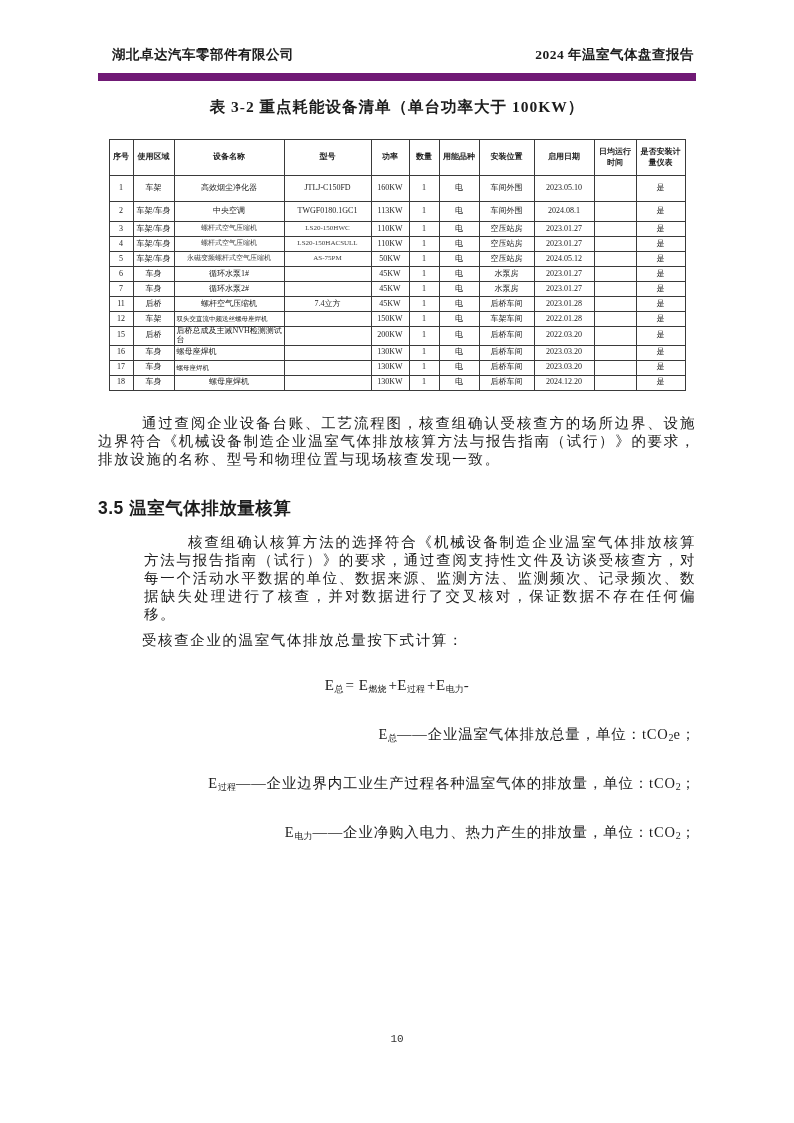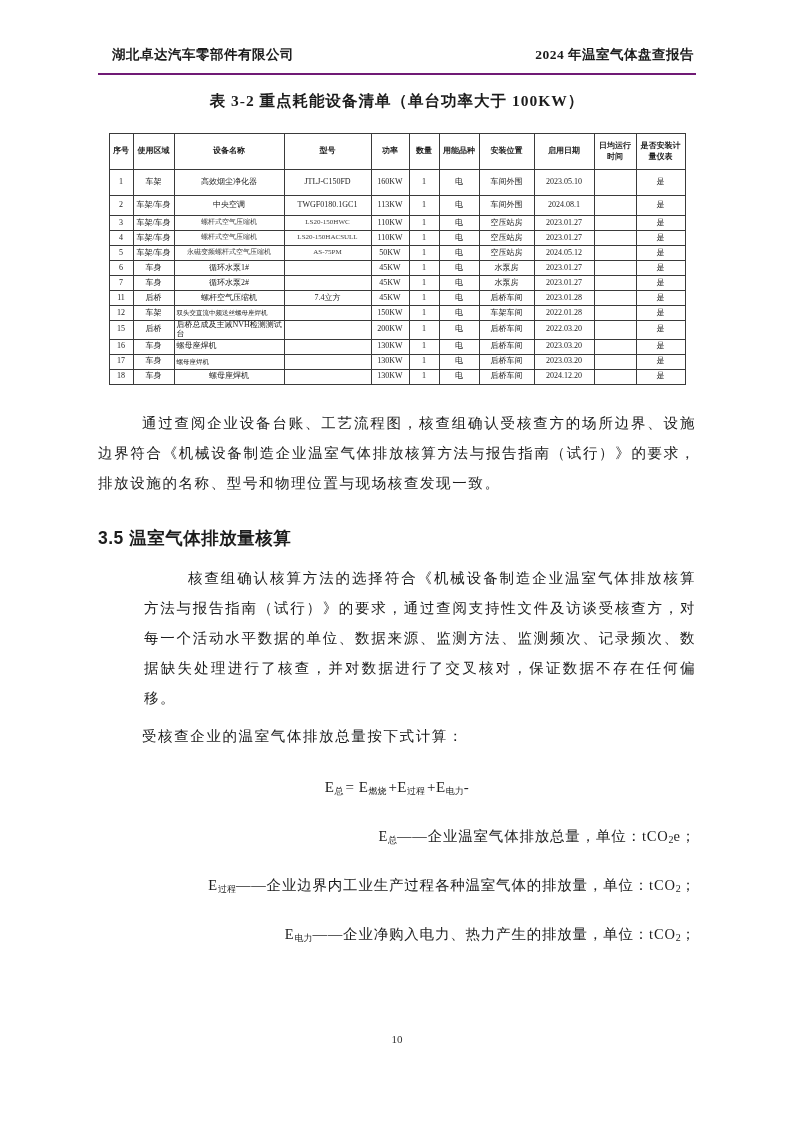--- a/index.html
+++ b/index.html
@@ -1,57 +1,57 @@
 <!DOCTYPE html>
 <html><head>
 <meta charset="utf-8">
 <style>
   * { margin: 0; padding: 0; box-sizing: border-box; }
   html, body { background: #ffffff; }
   body { width: 794px; height: 1123px; font-family: "Liberation Serif", "DejaVu Serif", serif; color: #1c1c1c; }
   .page { position: relative; width: 794px; height: 1123px; padding: 46px 98px 0 98px; overflow: hidden; background: #ffffff; }
 
   
-  .doc-header { display: flex; justify-content: space-between; align-items: flex-end; padding: 0 2px 9px 14px; border-bottom: 2px solid #701a75; }
+  .doc-header { display: flex; justify-content: space-between; align-items: flex-end; padding: 0 2px 9px 14px; border-bottom: 8px solid #701a75; }
   .doc-header span { font-size: 13.5px; font-weight: 600; letter-spacing: 0.5px; }
 
   
   .table-title { text-align: center; font-size: 15.5px; font-weight: bold; margin-top: 16px; letter-spacing: 1px; }
 
   
   table.equip { border-collapse: collapse; table-layout: fixed; width: 576px; margin: 21px auto 0 auto; }
   table.equip th, table.equip td { border: 1px solid #3a3a3a; text-align: center; vertical-align: middle; overflow: hidden; padding: 0 1px; }
   table.equip th { font-size: 8px; font-weight: bold; height: 36px; white-space: pre-line; line-height: 1.35; }
   table.equip td { font-size: 8px; height: 15px; line-height: 1.1; }
   table.equip tbody tr:nth-child(1) td { height: 26px; }
   table.equip tbody tr:nth-child(2) td { height: 20px; }
   
   table.equip tbody tr:nth-child(3) td:nth-child(3), table.equip tbody tr:nth-child(4) td:nth-child(3),
   table.equip tbody tr:nth-child(5) td:nth-child(3), table.equip tbody tr:nth-child(3) td:nth-child(4),
   table.equip tbody tr:nth-child(4) td:nth-child(4), table.equip tbody tr:nth-child(5) td:nth-child(4) { font-size: 7px; color:#3b3b3b; }
   table.equip tbody tr:nth-child(n+9):nth-child(-n+12) td:nth-child(3) { text-align: left; padding-left: 2px; }
   table.equip tbody tr:nth-child(9) td:nth-child(3), table.equip tbody tr:nth-child(12) td:nth-child(3) { font-size: 6.5px; }
 
   
-  .para { font-size: 14.5px; line-height: 30px; text-align: justify; letter-spacing: 1.6px; text-indent: 44px; }
+  .para { font-size: 14.5px; line-height: 18px; text-align: justify; letter-spacing: 1.6px; text-indent: 44px; }
   .para-1 { margin-top: 23px; }
   .section-heading { font-family: "Liberation Sans", "DejaVu Sans", sans-serif; font-weight: bold; font-size: 17.5px; margin-top: 28px; letter-spacing: 0.5px; }
   .para-2 { margin-top: 13px; margin-left: 46px; }
   .para-3 { margin-top: 8px; }
 
   
   .formula { text-align: center; font-size: 15px; margin-top: 28px; letter-spacing: 0.5px; }
   .formula sub, .def sub { font-size: 9px; vertical-align: -2px; letter-spacing: 0; }
   .formula .fpart { margin-left: 2px; }
 
   
   .def { font-size: 14.5px; margin: 29px 0 0 42px; letter-spacing: 0.8px; text-align: right; }
   .def sub.num, .formula sub.num { font-size: 10px; }
 
-  .page-number { position: absolute; left: 0; right: 0; bottom: 78px; text-align: center; font-size: 11px; font-family: Liberation Serif, serif; color: #333; }
+  .page-number { position: absolute; left: 0; right: 0; bottom: 78px; text-align: center; font-size: 11px; font-family: Liberation Mono, monospace; color: #333; }
 </style>
 </head>
 <body>
 
 <div class="page">
 
   <div class="doc-header">
     <span>湖北卓达汽车零部件有限公司</span>
     <span>2024 年温室气体盘查报告</span>
   </div>

